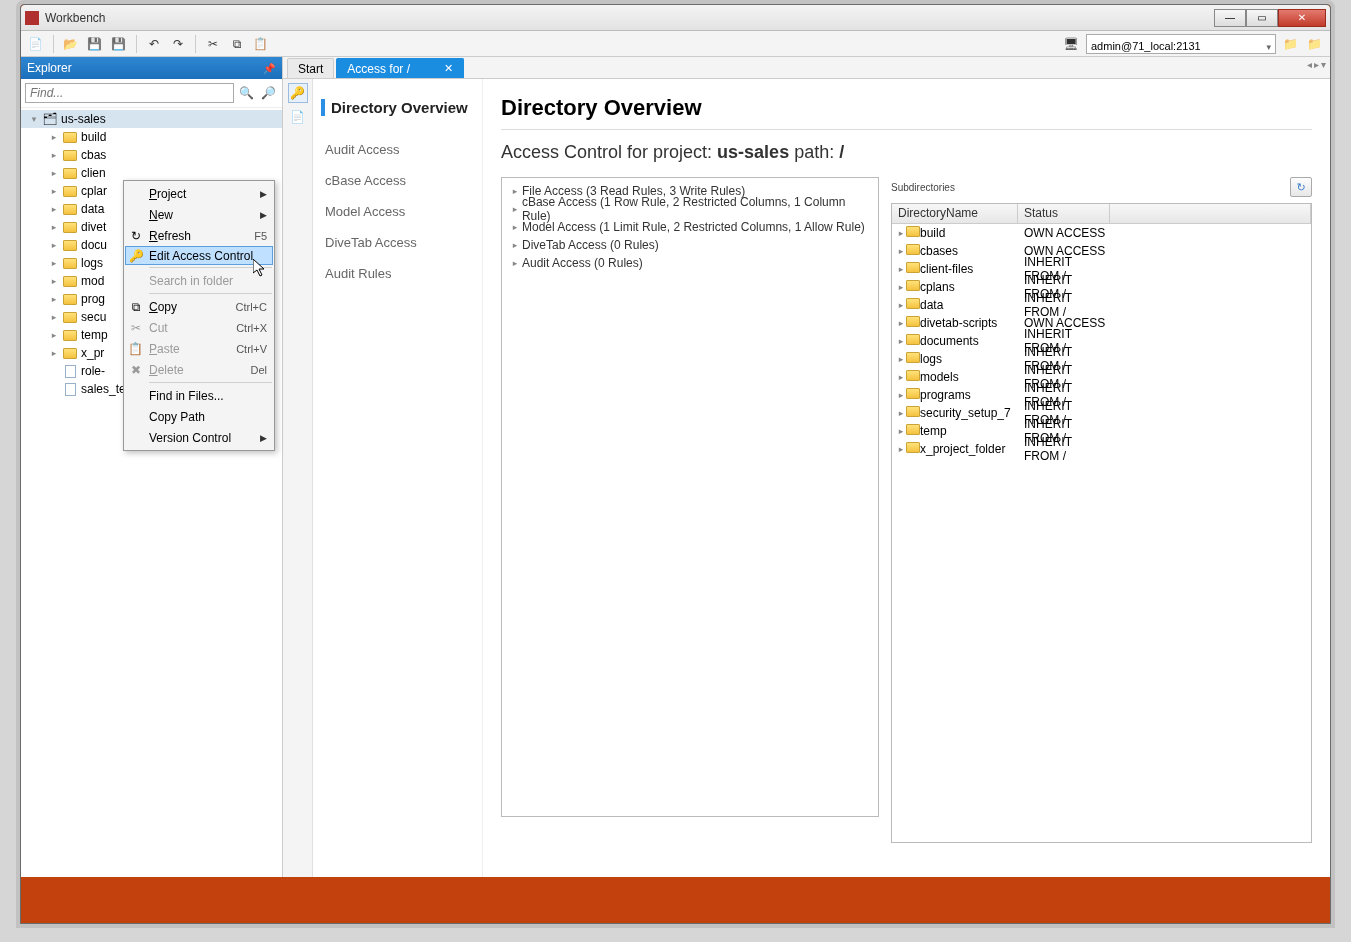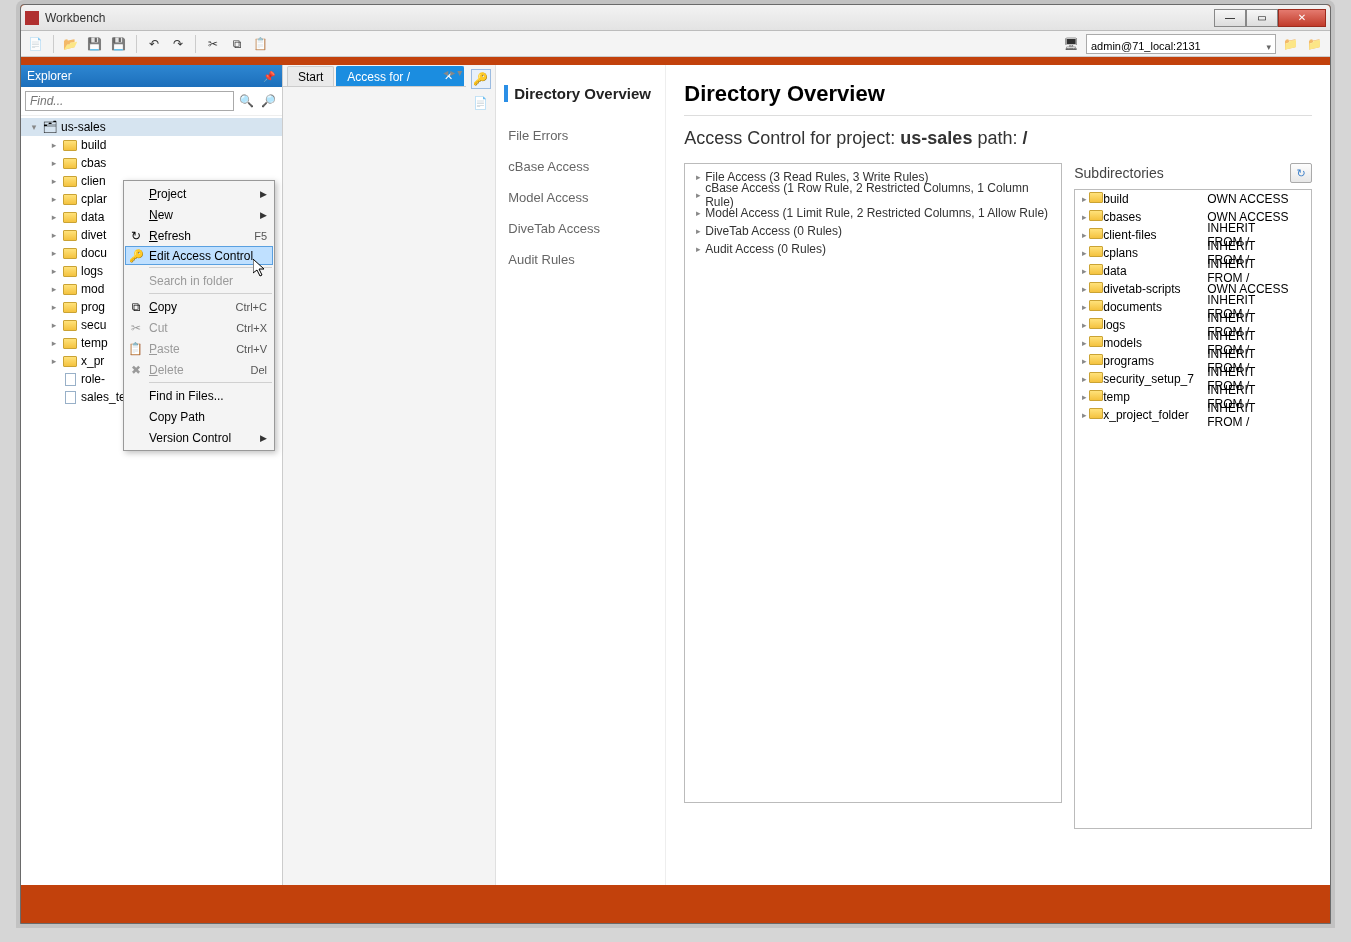--- a/index.html
+++ b/index.html
@@ -20,21 +20,21 @@
 
 
 .toolbar { height: 26px; background: #f4f4f4; border-bottom: 1px solid #ccc; display: flex; align-items: center; padding: 0 6px; gap: 6px; }
 .toolbar .tbtn { width: 18px; height: 18px; display:inline-flex; align-items:center; justify-content:center; opacity:.8; }
 .toolbar .sep { width:1px; height:18px; background:#ccc; margin:0 2px; }
 .toolbar .spacer { flex: 1; }
 .server-box { width: 190px; height: 20px; border: 1px solid #aaa; background:#fff; padding: 1px 4px; font-size: 11px; display:flex; align-items:flex-end; }
 .server-box::after { content: "▾"; margin-left:auto; color:#666; font-size:9px; }
 
 
-.body { display: flex; height: calc(100% - 26px - 24px - 26px - 22px); margin-top: 8px; }
+.body { display: flex; height: calc(100% - 26px - 24px - 26px - 22px); }
 
 
 .explorer { width: 262px; border-right: 1px solid #ccc; display:flex; flex-direction:column; background:#fff; }
 .explorer-hdr { height: 22px; background: linear-gradient(#2e87d2,#1c6fbb); color:#fff; font-size:12px; padding: 2px 6px; display:flex; align-items:center; }
 .explorer-hdr .pin { margin-left:auto; font-size:10px; }
 .explorer-search { display:flex; align-items:center; padding:4px; gap:4px; border-bottom:1px solid #eee; }
 .explorer-search input { flex:1; height:20px; border:1px solid #aaa; padding:1px 4px; font-size:12px; color:#888; font-style:italic; }
 .explorer-search .sbtn { width:18px; height:18px; display:flex; align-items:center; justify-content:center; color:#4a7cb0; }
 .tree { flex:1; overflow:auto; padding:2px 0; font-size:12px; }
 .tree .node { display:flex; align-items:center; height:18px; padding-left:8px; white-space:nowrap; }
@@ -53,21 +53,21 @@
 .ctxmenu .row .arr { margin-left:auto; font-size:9px; color:#333; }
 .ctxmenu .row.dis { color:#9a9a9a; }
 .ctxmenu .row.hov { background:#bfe0ff; border:1px solid #5aa0e0; height:19px; padding-left:23px; }
 .ctxmenu .sep { height:1px; background:#d0d0d0; margin:2px 1px 2px 24px; }
 .ctxmenu .u { text-decoration:underline; }
 
 
 .cursor { position:absolute; left:232px; top:254px; z-index:60; pointer-events:none; }
 
 
-.center { flex:1; display:flex; background:#f4f4f4; }
+.center { flex:1; display:flex; flex-direction:column; background:#f4f4f4; }
 .tabs { height:22px; display:flex; align-items:flex-end; background:#f4f4f4; border-bottom:1px solid #ccc; padding-left:4px; position:relative; }
 .tab { height:20px; padding:0 10px; display:flex; align-items:center; font-size:12px; border:1px solid #ccc; border-bottom:none; background:#eaeaea; margin-right:2px; border-radius:2px 2px 0 0; }
 .tab.active { background:#1b8de0; color:#fff; border-color:#1b8de0;gap:28px; }
 .tab .x { margin-left:6px; font-size:11px; }
 .tab-nav { position:absolute; right:4px; top:2px; display:flex; gap:2px; color:#888; font-size:10px; }
 
 .content { flex:1; display:flex; background:#fff; }
 
 
 .gutter { width:30px; background:#f4f4f4; border-right:1px solid #e0e0e0; display:flex; flex-direction:column; align-items:center; padding-top:4px; gap:4px; }
@@ -86,21 +86,21 @@
 .acline { font-size:18px; color:#333; margin-bottom:14px; }
 .acline b { font-weight:600; }
 
 .twopane { display:flex; gap:12px; }
 .rulesbox { width:378px; height:640px; border:1px solid #bbb; background:#fff; padding:4px 2px; overflow:auto; }
 .rulesbox .rule { display:flex; align-items:center; height:18px; font-size:12px; color:#333; padding-left:4px; }
 .rulesbox .rule .tw { width:14px; text-align:center; color:#888; font-size:9px; }
 
 .subdirs { flex:1; }
 .sd-hdr { display:flex; align-items:center; margin-bottom:6px; }
-.sd-hdr .lbl { font-size:14px; color:#444; }
+.sd-hdr .lbl { font-size:10px; color:#444; }
 .sd-hdr .btn { margin-left:auto; width:22px; height:20px; border:1px solid #aaa; background:linear-gradient(#fdfdfd,#e7e7e7); border-radius:2px; display:flex; align-items:center; justify-content:center; color:#3a7ec8; font-size:11px; }
 .grid { border:1px solid #bbb; height:640px; background:#fff; }
 .grid-hdr { display:flex; height:20px; background:linear-gradient(#f7f7f7,#e7e7e7); border-bottom:1px solid #ccc; font-size:12px; color:#333; }
 .grid-hdr .col { padding:2px 6px; border-right:1px solid #ccc; }
 .col-a { width:126px; } .col-b { width:92px; } .col-c { flex:1; }
 .grid-body { height:calc(100% - 20px); overflow:auto; }
 .grow { display:flex; align-items:center; height:18px; font-size:12px; }
 .grow .c1 { width:126px; display:flex; align-items:center; padding-left:4px; }
 .grow .c1 .tw { width:10px; color:#888; font-size:9px; text-align:center; }
 .grow .c2 { width:92px; padding-left:6px; }
@@ -293,21 +293,21 @@
       </div>
 
       <div class="content">
         <div class="gutter">
           <div class="gic sel">🔑</div>
           <div class="gic">📄</div>
         </div>
 
         <div class="sidenav">
           <h2>Directory Overview</h2>
-          <div class="item">File Errors</div>
+          <div class="item">Audit Access</div>
           <div class="item">cBase Access</div>
           <div class="item">Model Access</div>
           <div class="item">DiveTab Access</div>
           <div class="item">Audit Rules</div>
         </div>
 
         <div class="main">
           <h1>Directory Overview</h1>
           <div class="hr"></div>
           <div class="acline">
@@ -337,20 +337,25 @@
                   <span>Audit Access (0 Rules)</span>
                 </div>
               </div>
 
             <div class="subdirs">
               <div class="sd-hdr">
                 <span class="lbl">Subdirectories</span>
                 <span class="btn">↻</span>
               </div>
               <div class="grid">
+                <div class="grid-hdr">
+                  <div class="col col-a">DirectoryName</div>
+                  <div class="col col-b">Status</div>
+                  <div class="col col-c"></div>
+                </div>
                 <div class="grid-body" id="grid-body">
                     <div class="grow">
                       <div class="c1">
                         <span class="tw">▸</span>
                         <span class="ficon"><span class="folder-ic"></span></span>
                         <span>build</span>
                       </div>
                       <div class="c2">OWN ACCESS</div>
                       <div class="c3"></div>
                     </div>

